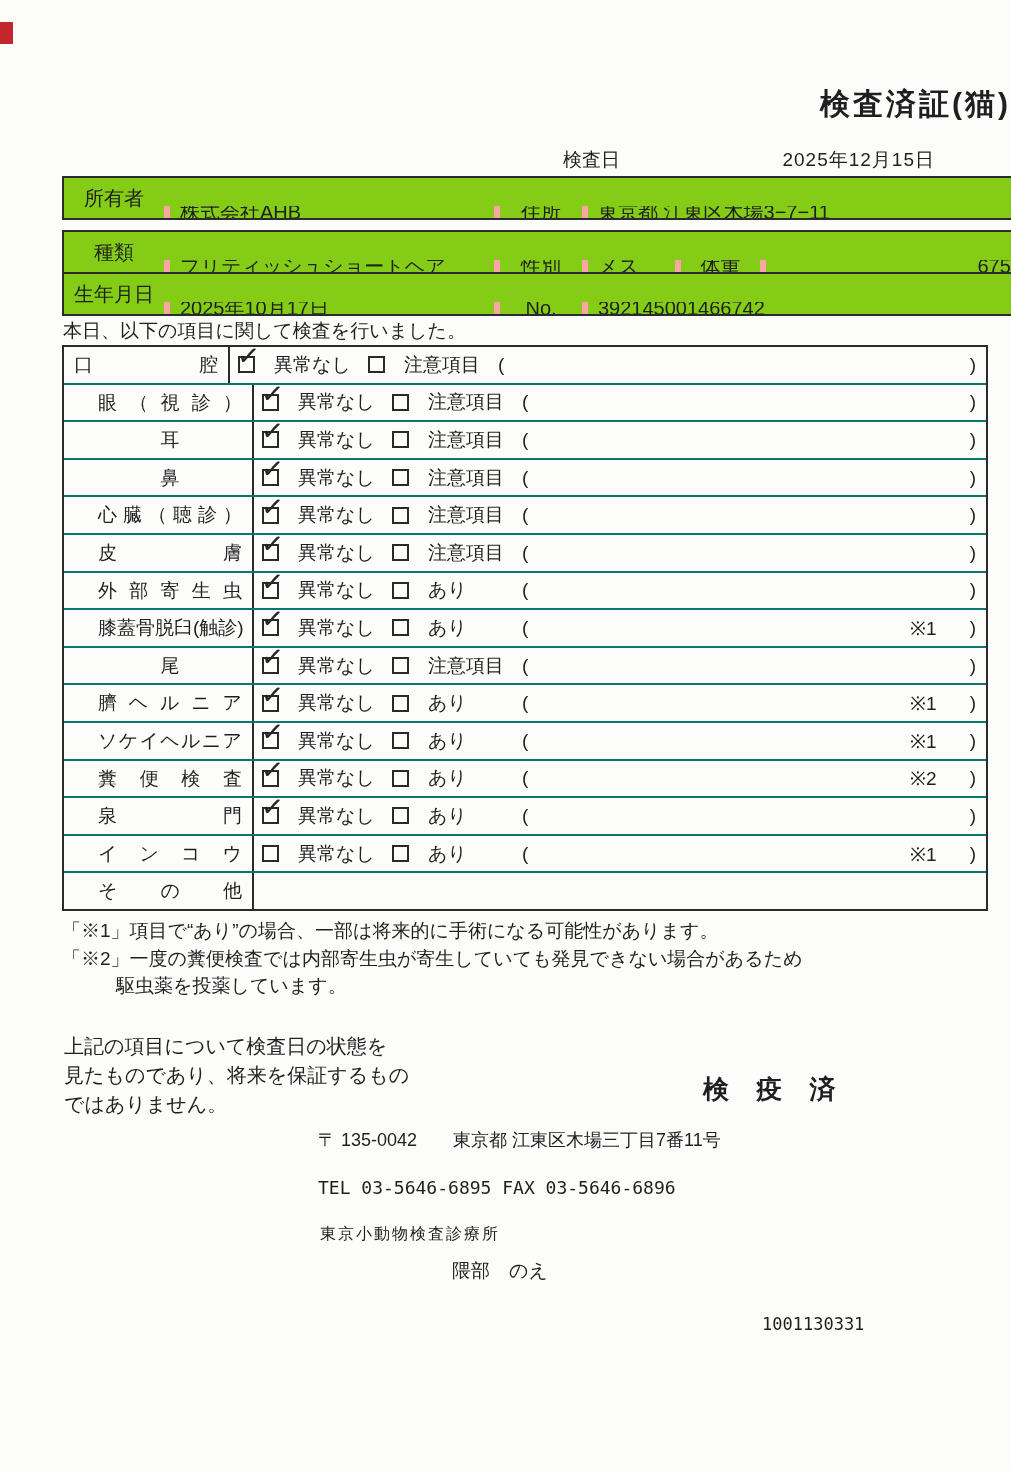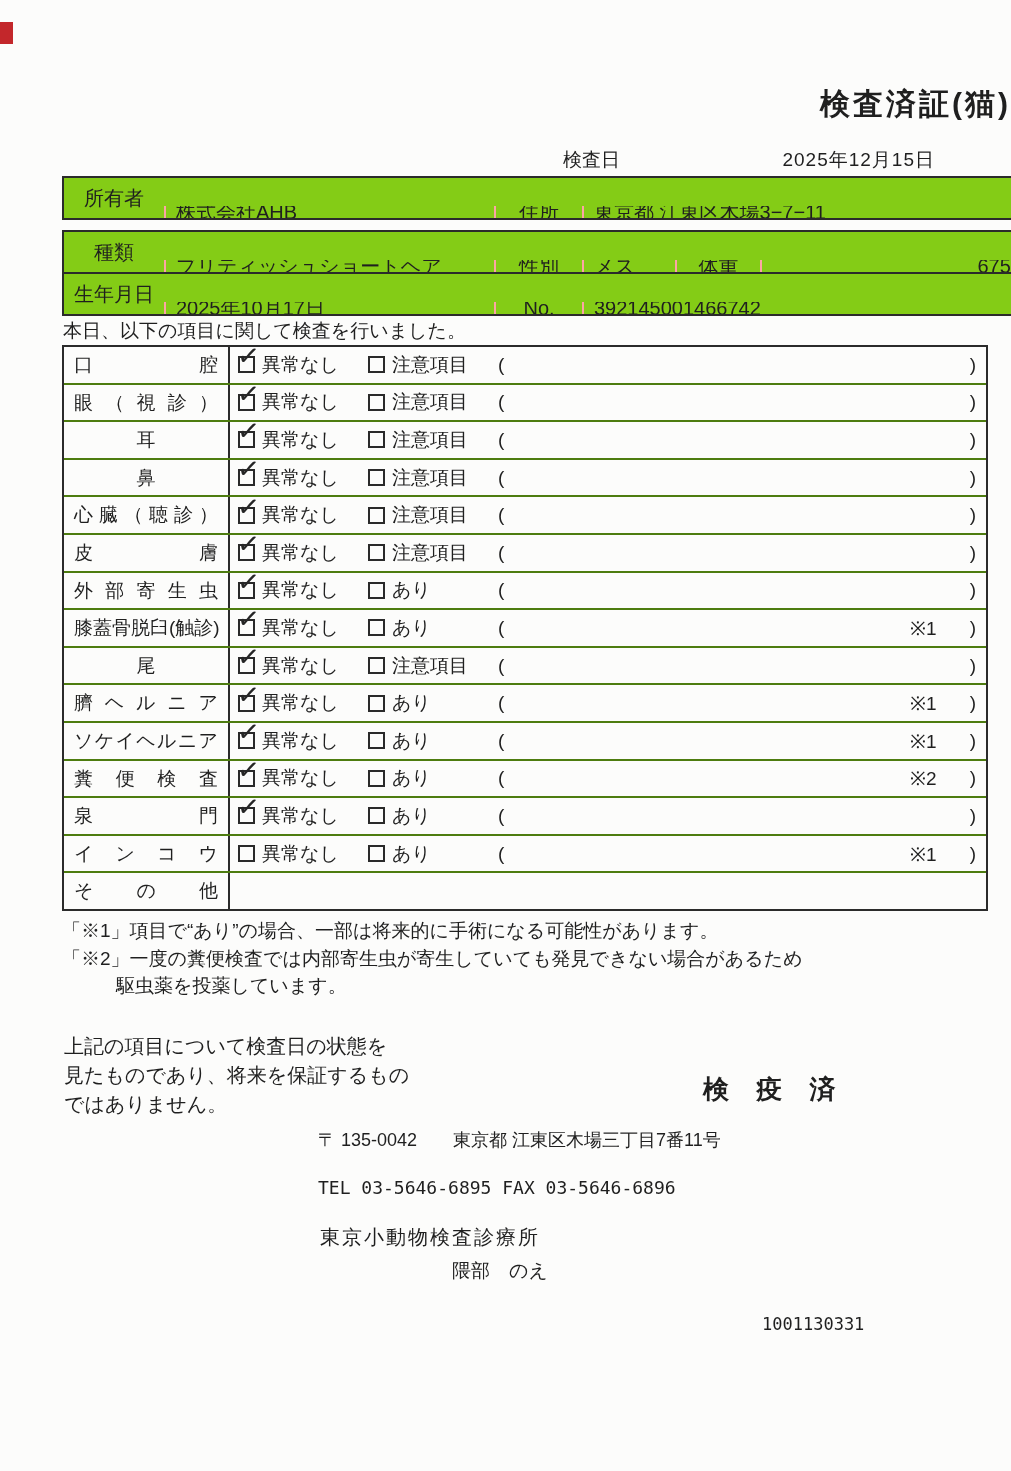--- a/index.html
+++ b/index.html
@@ -24,43 +24,43 @@
   .insp-label { position:absolute; top:147px; left:563px; font-size:19px; }
   .insp-date  { position:absolute; top:147px; right:76px; font-size:19px; letter-spacing:1px; }
 
   
   .tbl { position:absolute; left:62px; width:992px; border:2px solid #2b2b2b; box-sizing:border-box; background:#84cc16; }
   .tbl1 { top:176px; }
   .tbl2 { top:230px; }
   .trow { display:flex; height:40px; }
   .trow + .trow { border-top:2px solid #2b2b2b; }
   .tcell { box-sizing:border-box; padding:0 10px; display:flex; align-items:center; font-size:20px; overflow:hidden; white-space:nowrap; }
-  .tcell + .tcell { border-left:2px solid #fca5a5;margin-top:28px; }
+  .tcell + .tcell { border-left:6px solid #fca5a5;margin-top:28px; }
   .tlab { justify-content:center; }
   .w-label { flex:0 0 100px; }
   .w-val1  { flex:0 0 330px; }
   .w-lab2  { flex:0 0 88px; }
   .w-rest  { flex:1; }
   .w-sex   { flex:0 0 93px; }
   .w-wlab  { flex:0 0 85px; }
   .w-weight{ flex:1; justify-content:flex-end; }
   .w-weight .unit { margin-left:16px; margin-right:4px; }
 
   .intro { position:absolute; top:318px; left:63px; font-size:19px; }
 
   
   .checklist { position:absolute; top:345px; left:62px; width:926px; border:2px solid #2b2b2b; box-sizing:border-box; background:#fcfcfb; }
   .cl-row { display:flex; height:35.6px; position:relative; }
-  .cl-row + .cl-row { border-top:2px solid #4d7c0f; }
+  .cl-row + .cl-row { border-top:2px solid #0f766e;padding-left:24px; }
   .cl-label { flex:0 0 166px; box-sizing:border-box; border-right:2px solid #2b2b2b;
               padding:0 10px; font-size:19px; line-height:35px;
               text-align:justify; text-align-last:justify; overflow:hidden; white-space:nowrap; }
   .cl-label.center { text-align:center; text-align-last:center; }
   .cl-content { flex:1; position:relative; font-size:19px; }
-  .opt { position:absolute; top:50%; transform:translateY(-50%); display:flex; align-items:center; white-space:nowrap; }
+  .opt { position:absolute; top:50%; transform:translateY(-50%); display:flex; align-items:center; white-space:nowrap;gap:12px; }
   .o1 { left:8px; }
   .o2 { left:138px; }
   .cbox { position:relative; display:inline-block; width:13px; height:13px; border:2px solid #2a2a2a; margin-right:7px; background:#fcfcfb; }
   .cbox.checked::after { content:"✓"; position:absolute; left:-3px; top:-15px; font-size:27px; line-height:1; color:#262626; transform:rotate(6deg); }
   .popen  { position:absolute; left:268px; top:50%; transform:translateY(-50%); }
   .pclose { position:absolute; right:10px; top:50%; transform:translateY(-50%); }
   .cl-note { position:absolute; left:846px; top:50%; transform:translateY(-50%); font-size:19px; white-space:nowrap; }
 
   
   .fn1 { position:absolute; top:918px; left:62px; font-size:19px; }
@@ -69,21 +69,21 @@
 
   
   .disc { position:absolute; top:1032px; left:64px; font-size:20px; line-height:29px; }
 
   
   .stamp { position:absolute; top:1072px; left:703px; font-size:26px; font-weight:600; letter-spacing:10px; }
 
   
   .addr { position:absolute; top:1128px; left:318px; font-size:18px; font-family:Liberation Sans, sans-serif; }
   .telfax { position:absolute; top:1177px; left:318px; font-size:18px; font-family:"DejaVu Sans Mono", monospace; }
-  .clinic { position:absolute; top:1224px; left:320px; font-size:20px; letter-spacing:2px; }
+  .clinic { position:absolute; top:1224px; left:320px; font-size:16px; letter-spacing:2px; }
   .person { position:absolute; top:1258px; left:452px; font-size:19px; }
   .code { position:absolute; top:1290px; left:762px; font-size:17px; font-family:"DejaVu Sans Mono", monospace;margin-top:24px; }
 </style>
 </head>
 <body>
 
 <div class="page">
 
   <div class="red-mark"></div>
 

